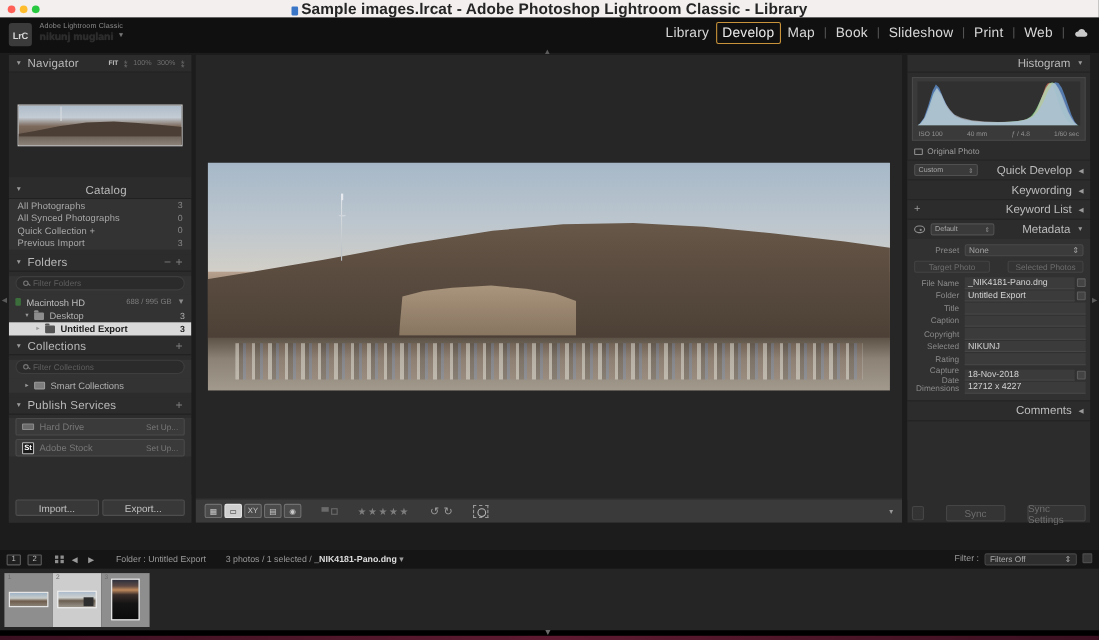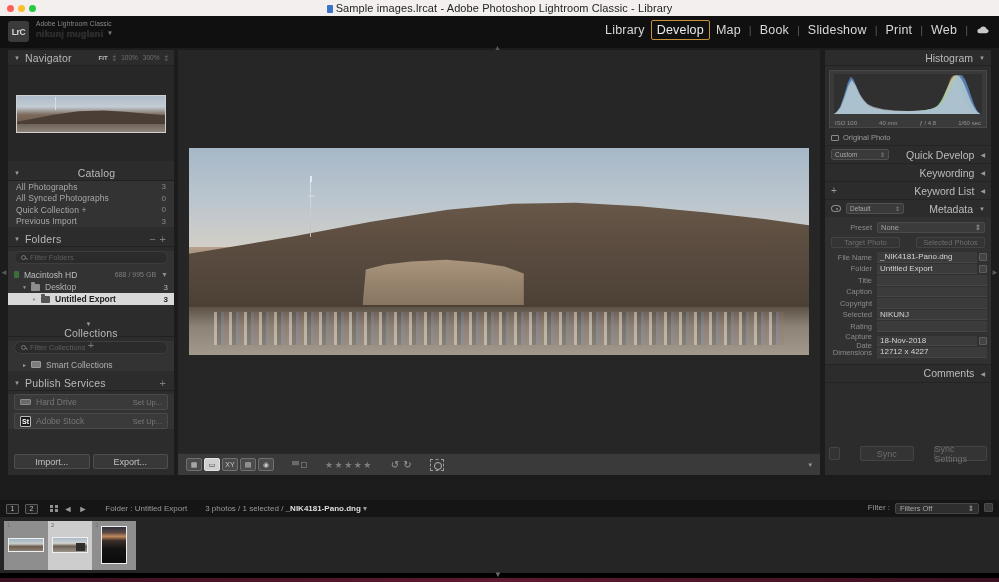--- a/index.html
+++ b/index.html
@@ -20,21 +20,21 @@
     background:#f2efee;
     display:flex; align-items:center;
   }
   .traffic { display:flex; gap:4px; margin-left:7px; }
   .tl { width:7px; height:7px; border-radius:50%; }
   .tl.r { background:#ff5f57; }
   .tl.y { background:#ffbd2e; }
   .tl.g { background:#28c840; }
   .title-text {
     position:absolute; left:0; right:0; text-align:center;
-    font-size:11px; color:#252525; font-weight:normal;
+    font-size:14px; color:#252525; font-weight:bold;
     letter-spacing:0.1px;
   }
   .title-ico {
     display:inline-block; width:6px; height:8px; background:#3a76c8;
     border-radius:1px; vertical-align:-1px; margin-right:3px;
   }
 
   
   .topbar {
     position:absolute; top:16px; left:0; width:999px; height:32px;
@@ -313,21 +313,21 @@
   .meta-preset{display:flex;align-items:center;height:11px;margin:2px 2px 4px 2px;}
   .preset-lab{width:46px;text-align:right;padding-right:5px;font-size:7.5px;color:#8b8b8b;}
   .preset-sel{flex:1;height:11px;background:#3b3b3b;border:1px solid #4a4a4a;border-radius:2px;
     display:flex;align-items:center;padding:0 3px;font-size:7.5px;color:#a2a2a2;}
   .preset-sel .cv{flex:1;}
   .customize-wrap{display:flex;justify-content:center;padding:4px 0 2px 0;}
   .customize-btn{width:62px;height:13px;background:#3d3d3d;border:1px solid #525252;
     border-radius:2px;font-size:8px;color:#bdbdbd;display:flex;align-items:center;
     justify-content:center;}
   .comments-body{flex:1;background:#2c2c2c;border-top:1px solid #242424;}
-  .rp-buttons{display:flex;gap:20px;padding:4px 4px 14px 4px;align-items:center;}
+  .rp-buttons{display:flex;gap:20px;padding:4px 4px 1px 4px;align-items:center;}
   .sync-sq{width:11px;height:13px;background:#333;border:1px solid #454545;border-radius:2px;}
   .rp-btn{flex:1;height:15px;background:#343434;border:1px solid #454545;border-radius:2px;
     font-size:9px;color:#6e6e6e;display:flex;align-items:center;justify-content:center;}
 
   
   .filmbar {
     position:absolute; left:0; top:500px; width:999px; height:17px;
     background:#151515; display:flex; align-items:center; padding:0 6px; gap:6px;
     font-size:8px; color:#9a9a9a;
   }
@@ -483,21 +483,21 @@
           <span class="fcnt">3</span>
         </div>
         <div class="folder-row indent2 sel">
           <span class="tri-s">►</span>
           <span class="folder-ico"></span>
           <span class="fname">Untitled Export</span>
           <span class="fcnt">3</span>
         </div>
       </div>
 
-      <div class="pnl-header" style="margin-top:16px;flex-direction:column;">
+      <div class="pnl-header" style="margin-top:2px;">
         <span class="tri">▼</span>
         <span class="ttl">Collections</span>
         <span class="act">+</span>
       </div>
       <div class="sec-body">
         <div class="searchbox">
           <span class="mag"></span>
           <span>Filter Collections</span>
         </div>
         <div class="smart-row">

